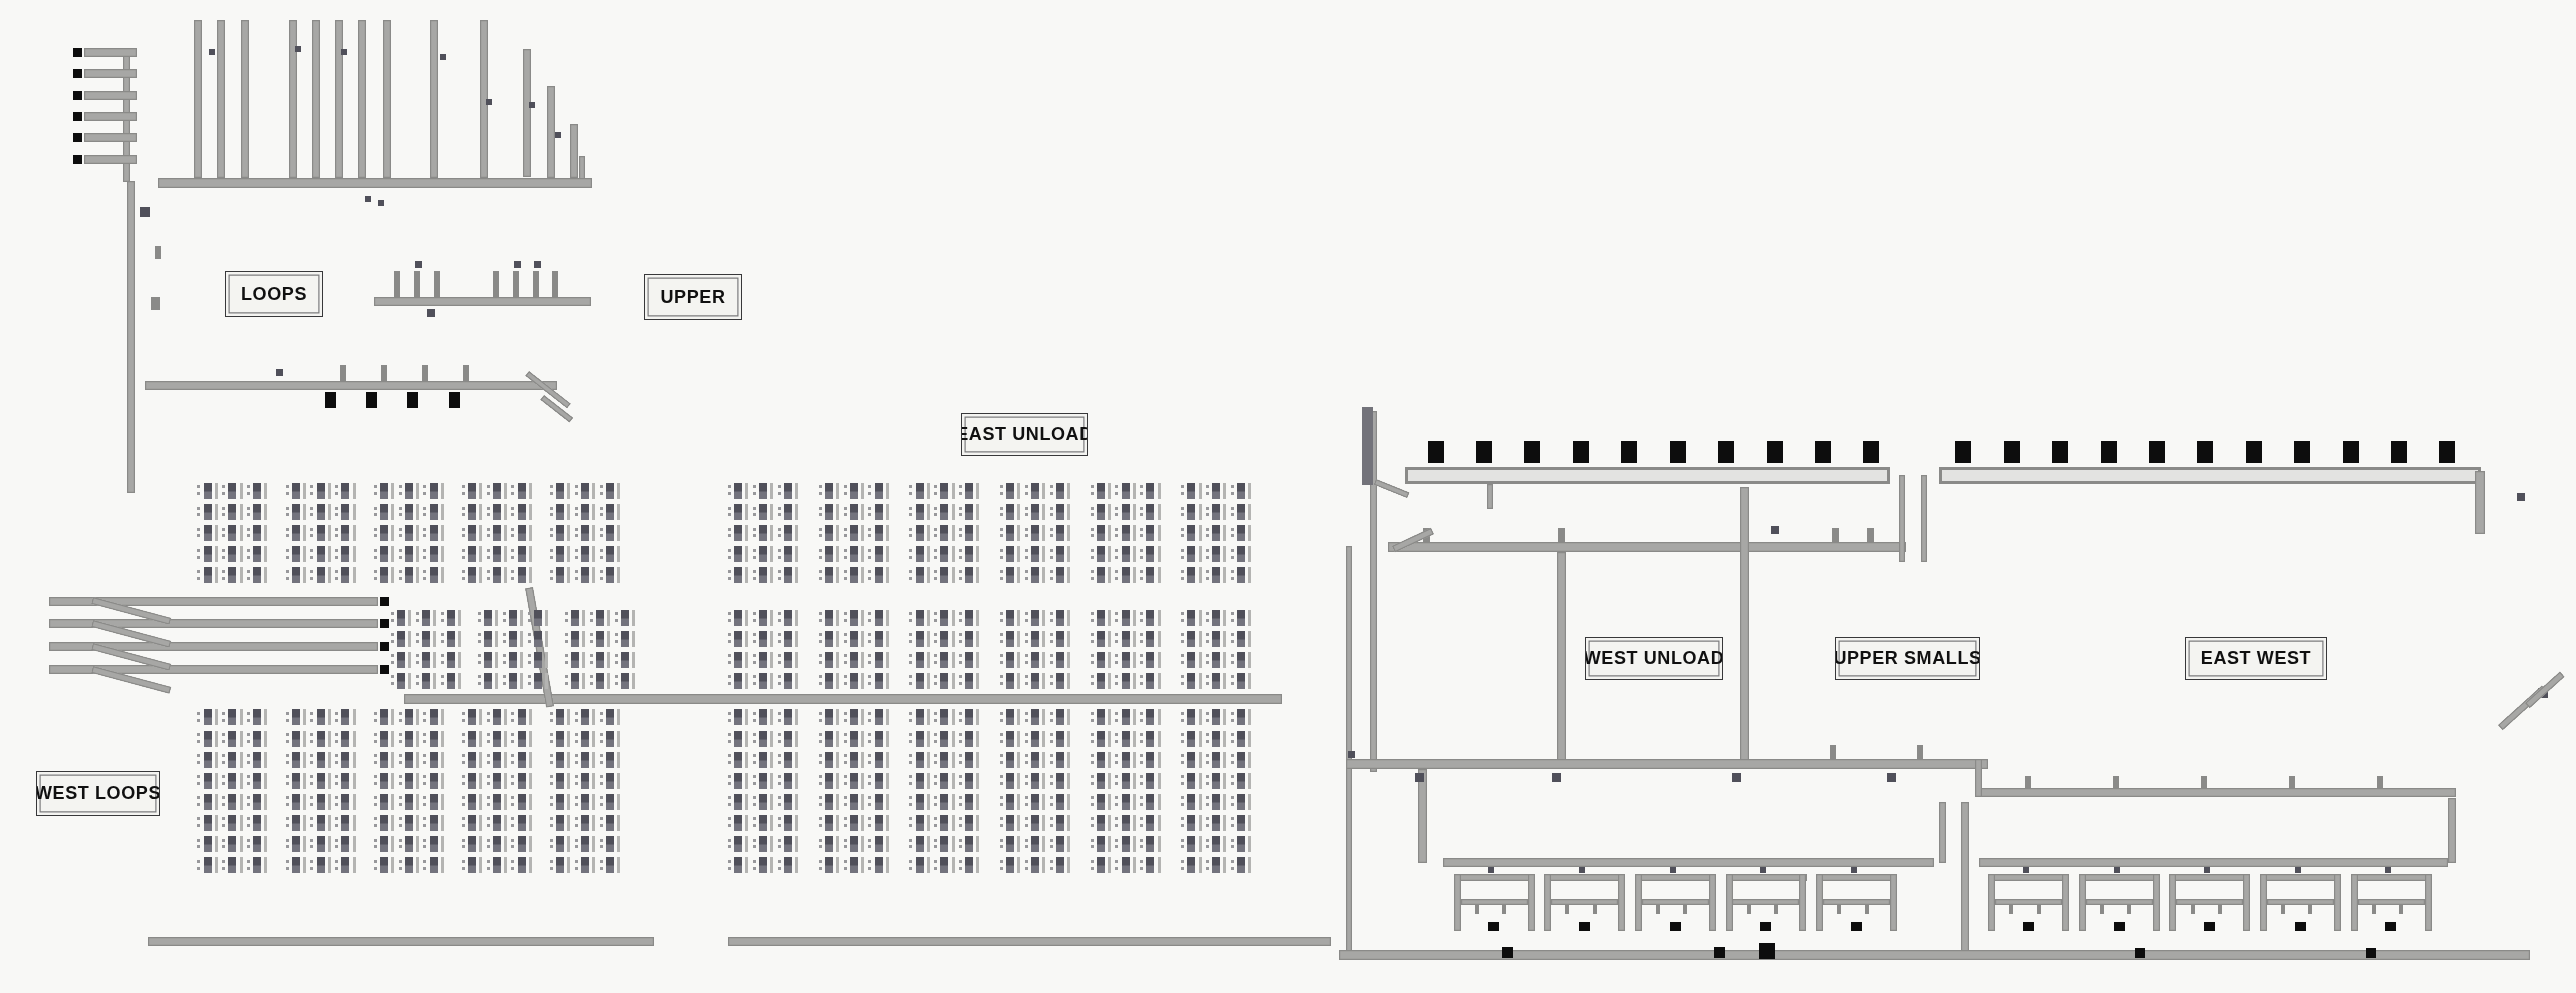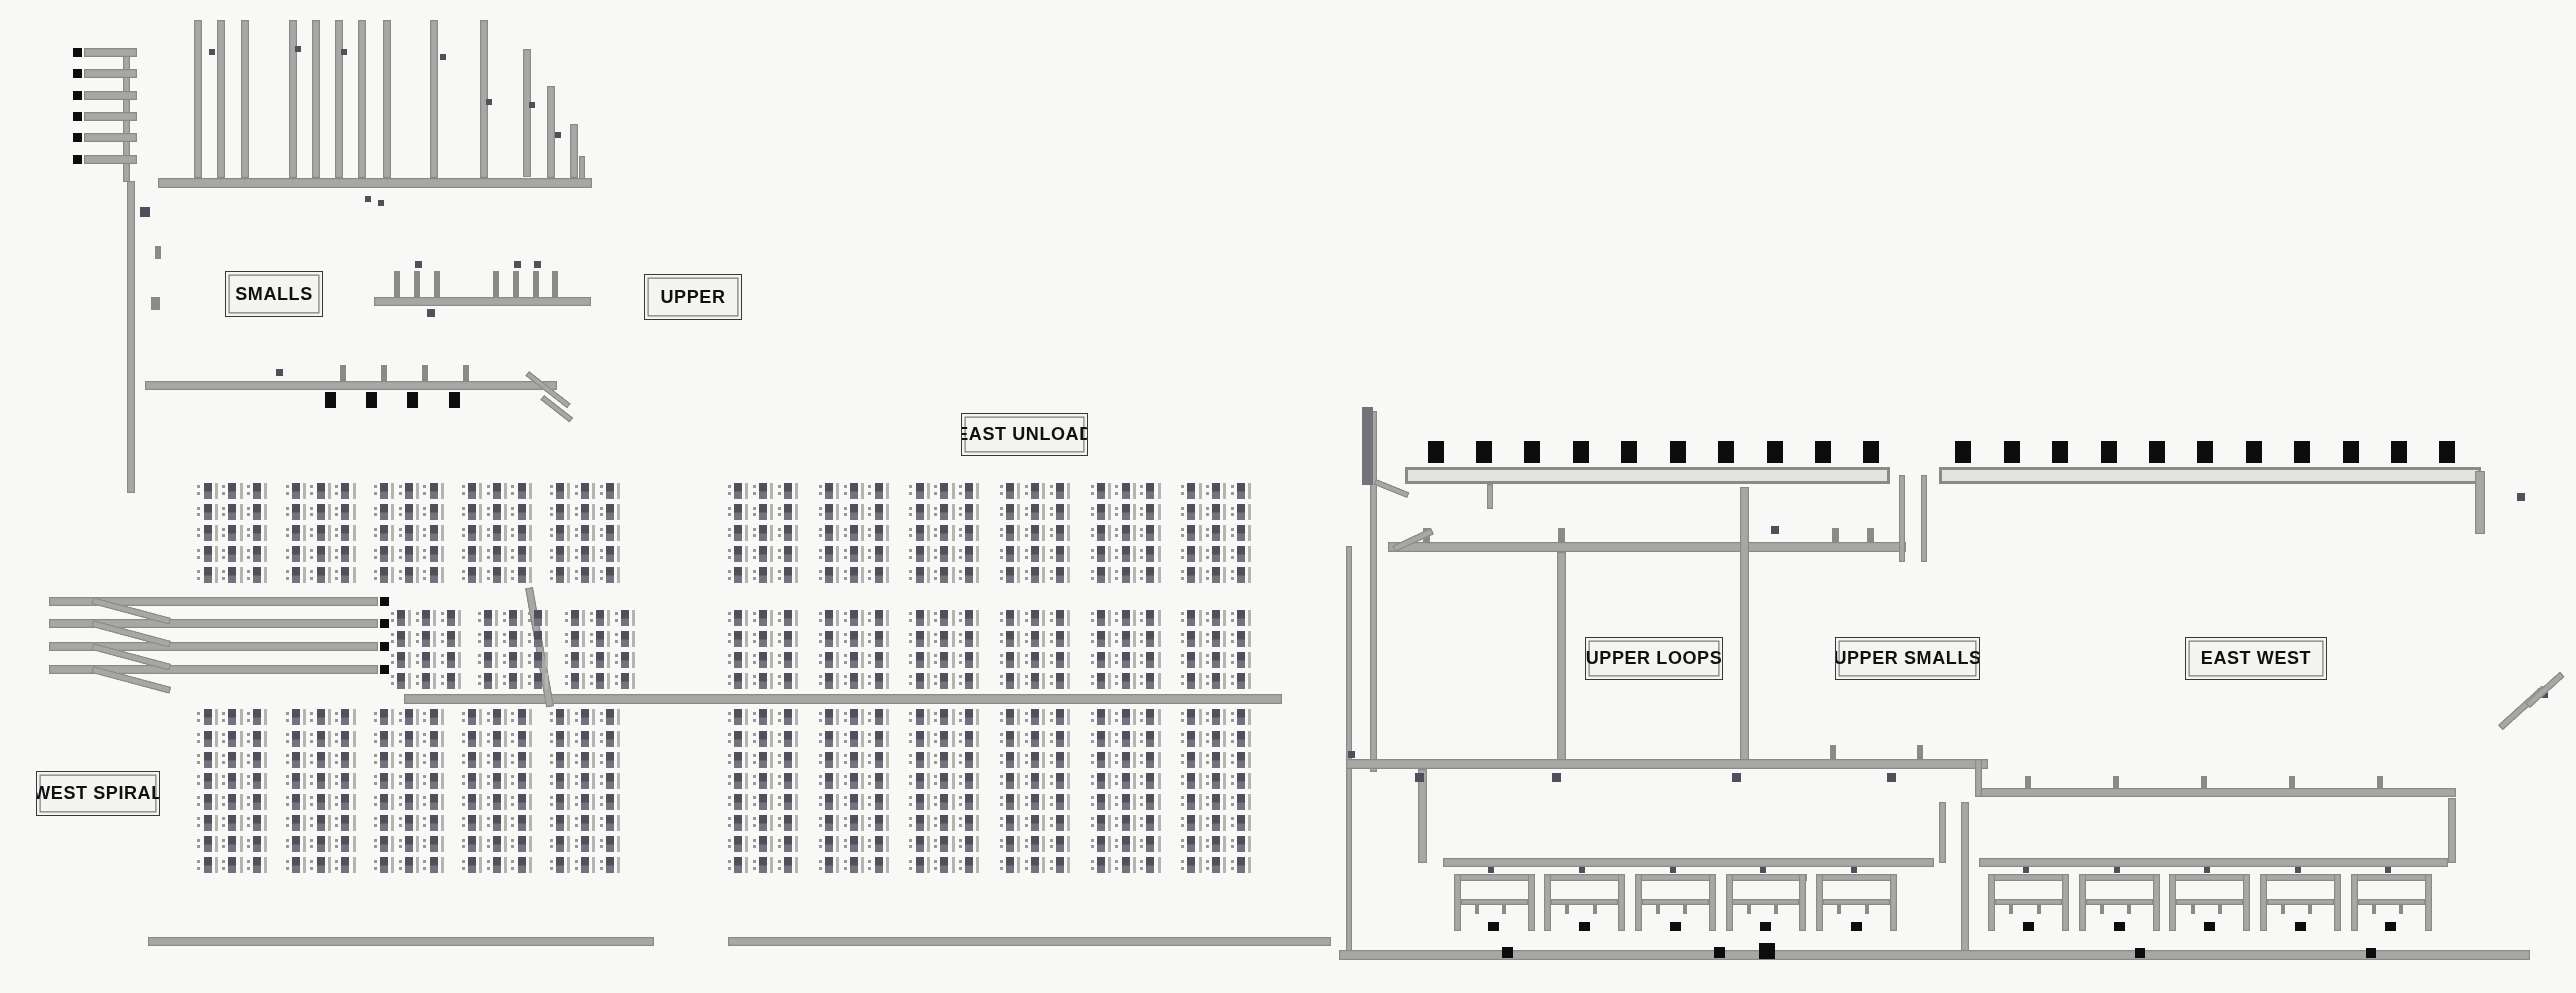--- a/index.html
+++ b/index.html
@@ -2408,22 +2408,22 @@
       <div class="shape sq-b" style="left: 2295px; top: 922px; width: 11.2px; height: 8.7px;"></div>
       <div class="shape sq-d" style="left: 2295px; top: 867px; width: 6.2px; height: 6.2px;"></div>
       <div class="shape bar-g" style="left: 2351px; top: 874px; width: 81px; height: 6.8px;"></div>
       <div class="shape bar-g" style="left: 2351px; top: 874px; width: 6.8px; height: 57px;"></div>
       <div class="shape bar-g" style="left: 2425px; top: 874px; width: 6.8px; height: 57px;"></div>
       <div class="shape bar-g" style="left: 2358px; top: 899px; width: 67px; height: 5.6px;"></div>
       <div class="shape tick" style="left: 2372px; top: 904px; width: 3.7px; height: 10px;"></div>
       <div class="shape tick" style="left: 2399px; top: 904px; width: 3.7px; height: 10px;"></div>
       <div class="shape sq-b" style="left: 2385px; top: 922px; width: 11.2px; height: 8.7px;"></div>
       <div class="shape sq-d" style="left: 2385px; top: 867px; width: 6.2px; height: 6.2px;"></div>
-      <div class="lbl" style="left: 225px; top: 271px; width: 98px; height: 46px;">SMALLS</div>
+      <div class="lbl" style="left: 225px; top: 271px; width: 98px; height: 46px;">LOOPS</div>
       <div class="lbl" style="left: 644px; top: 274px; width: 98px; height: 46px;">UPPER</div>
       <div class="lbl" style="left: 961px; top: 413px; width: 127px; height: 43px;">EAST UNLOAD</div>
-      <div class="lbl" style="left: 36px; top: 771px; width: 124px; height: 45px;">WEST SPIRAL</div>
-      <div class="lbl" style="left: 1585px; top: 637px; width: 138px; height: 43px;">UPPER LOOPS</div>
+      <div class="lbl" style="left: 36px; top: 771px; width: 124px; height: 45px;">WEST LOOPS</div>
+      <div class="lbl" style="left: 1585px; top: 637px; width: 138px; height: 43px;">WEST UNLOAD</div>
       <div class="lbl" style="left: 1835px; top: 637px; width: 145px; height: 43px;">UPPER SMALLS</div>
       <div class="lbl" style="left: 2185px; top: 637px; width: 142px; height: 43px;">EAST WEST</div>
     </div>
 </div>
 
 
 </body></html>

